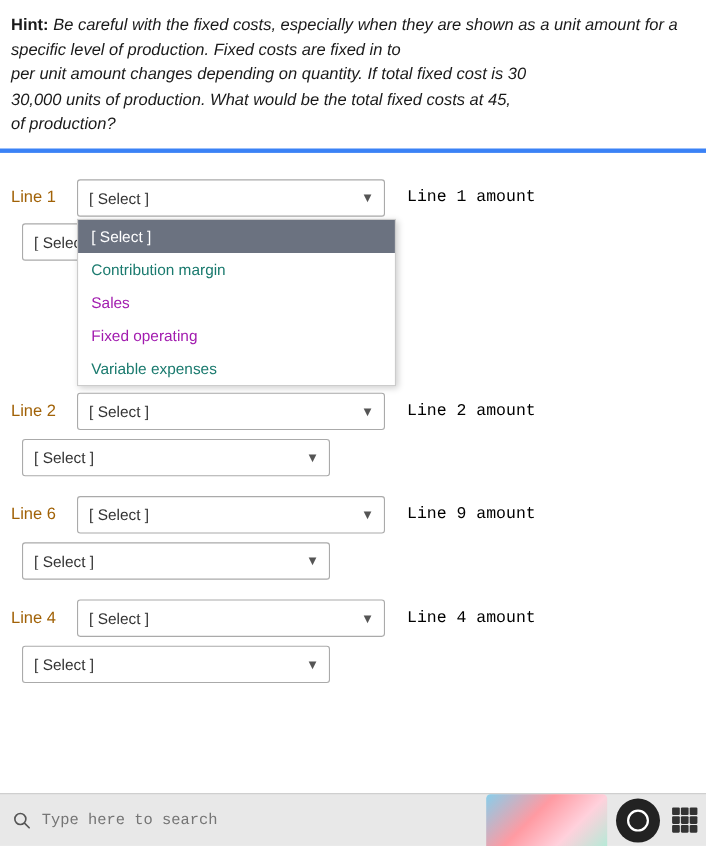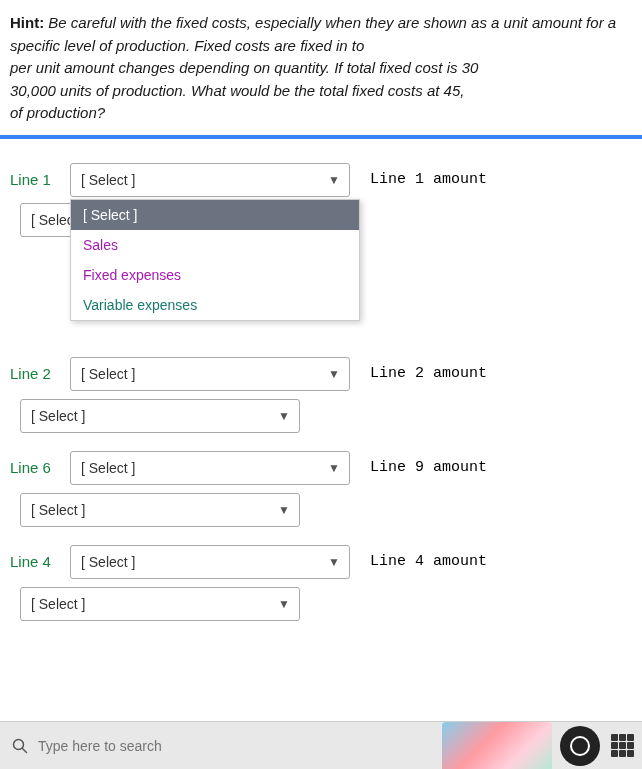--- a/index.html
+++ b/index.html
@@ -33,21 +33,21 @@
       display: flex;
       align-items: center;
       margin-bottom: 6px;
       margin-top: 14px;
       position: relative;
     }
 
     .line-label {
       min-width: 60px;
       font-size: 15px;
-      color: #15803d;
+      color: #a16207;
     }
 
     .select-wrapper {
       position: relative;
       width: 280px;
     }
 
     .select-dropdown {
       width: 100%;
       padding: 8px 30px 8px 10px;
@@ -136,20 +136,21 @@
     }
 
     .taskbar-search-input {
       flex: 1;
       border: none;
       background: transparent;
       font-size: 14px;
       color: #0f172a;
       outline: none;
       max-width: 360px;
+      font-family: Liberation Mono, monospace;
     }
 
     .taskbar-image {
       width: 110px;
       height: 48px;
       background: linear-gradient(135deg, #87ceeb 0%, #ff9aa2 40%, #ffd1dc 70%, #b5ead7 100%);
       margin-left: auto;
       border-radius: 4px 4px 0 0;
     }
 
@@ -216,22 +217,23 @@
         <option>Fixed expenses</option>
         <option>Net operating income (loss)</option>
         <option>Variable expenses</option>
       </select>
       <span class="select-arrow">▼</span>
     </div>
     <span class="line-amount">Line 1 amount</span>
 
     <div class="dropdown-popup" style="top:36px; left:60px;">
       <div class="option selected">[ Select ]</div>
+      <div class="option teal">Contribution margin</div>
       <div class="option">Sales</div>
-      <div class="option">Fixed expenses</div>
+      <div class="option">Fixed operating</div>
       <div class="option teal">Variable expenses</div>
     </div>
   </div>
 
   <div class="sub-select-row" style="margin-left:0; margin-bottom:8px; padding-left:10px;">
     <div class="select-wrapper">
       <select class="select-dropdown">
         <option>[ Select ]</option>
         <option>Contribution margin</option>
         <option>Sales</option>

